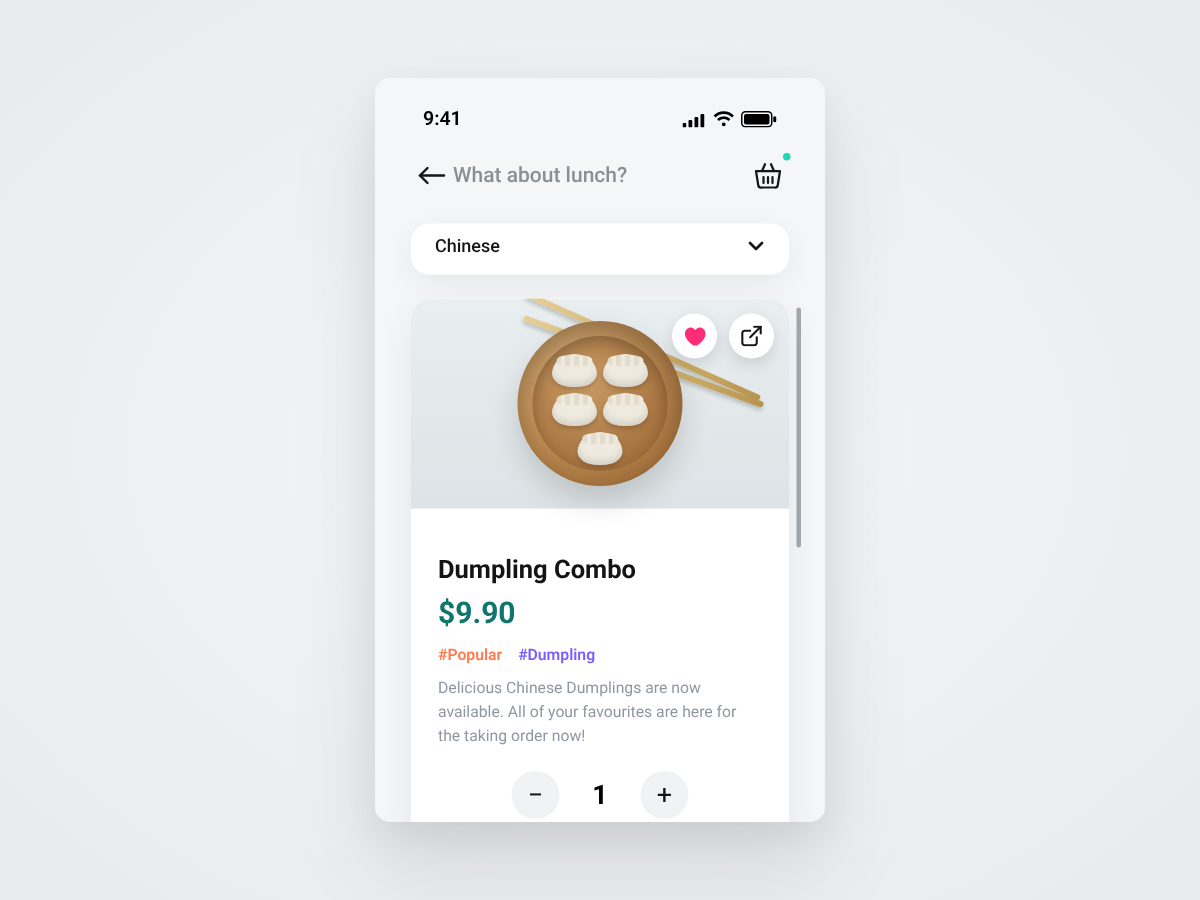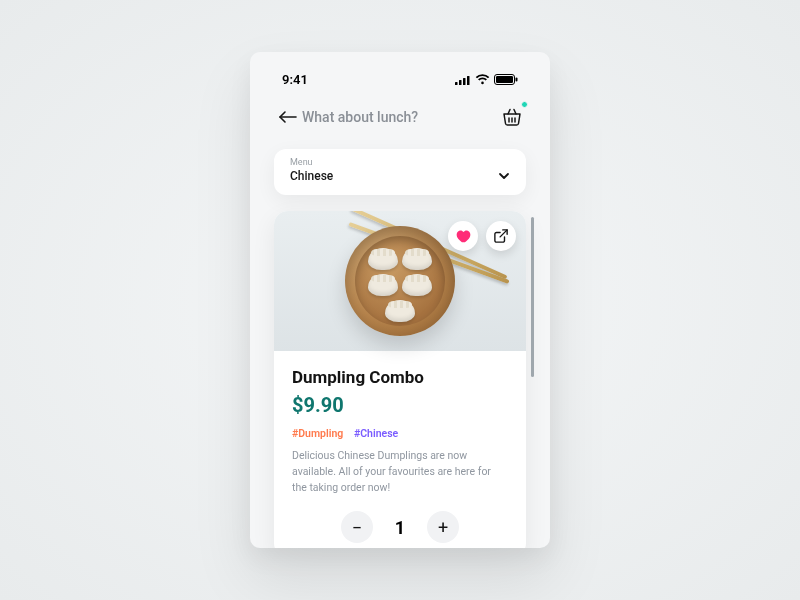--- a/index.html
+++ b/index.html
@@ -70,21 +70,21 @@
   .chopstick { position:absolute; width:170px; height:4px; background:linear-gradient(90deg,#e6cf97,#cbab64 70%,#b8934d); border-radius:2px; box-shadow:0 2px 3px rgba(0,0,0,0.2); top:30px; left:70px; }
   .c1{ transform:rotate(24deg); }
   .c2{ transform:rotate(20deg); top:40px; }
 
   .hero-actions { position:absolute; top:10px; right:10px; display:flex; gap:8px; }
   .circ { width:30px; height:30px; border-radius:50%; background:#fff; box-shadow:0 4px 10px rgba(0,0,0,0.12); display:flex; align-items:center; justify-content:center; cursor:pointer;}
   .heart-fill{ color:#ff2d78; }
 
   .vbar { position:absolute; top:6px; right:-8px; width:3px; height:160px; background:#9fa7ad; border-radius:2px; }
 
-  .body { padding:16px 18px 14px 18px; }
+  .body { padding:16px 18px 14px 18px;margin-top:15px; }
   .pname { font-size:17px; font-weight:700; color:#141414; }
   .price { font-size:20px; font-weight:700; color:#0f766e; margin-top:6px; }
   .tags { margin-top:10px; font-size:10.5px; font-weight:600; }
   .tag1{ color:#ff7a4d; margin-right:8px;}
   .tag2{ color:#7a5cff; }
   .desc { margin-top:8px; font-size:10.5px; line-height:1.5; color:#9097a0; max-width:210px;}
   .stepper { display:flex; align-items:center; justify-content:center; gap:18px; margin-top:16px;}
   .step-btn { width:32px; height:32px; border-radius:50%; background:#f1f2f4; display:flex; align-items:center; justify-content:center; font-size:18px; color:#141414; cursor:pointer; user-select:none;}
   .qty { font-size:18px; font-weight:700; min-width:18px; text-align:center;}
 </style>
@@ -125,21 +125,20 @@
       <svg width="20" height="18" viewBox="0 0 20 18" fill="none" stroke="#161616" stroke-width="1.5" stroke-linecap="round" stroke-linejoin="round">
           <path d="M2 6h16l-1.5 9.5a1.8 1.8 0 01-1.8 1.5H5.3a1.8 1.8 0 01-1.8-1.5L2 6z"></path>
           <path d="M6 6l2-4.5M14 6l-2-4.5"></path>
           <path d="M7 10v4M10 10v4M13 10v4"></path>
         </svg>
       <span class="dot"></span>
     </div>
   </div>
 
   <div class="select">
-    <div class="label">Menu</div>
     <div class="row">
       <span class="value">Chinese</span>
       <svg width="12" height="8" viewBox="0 0 12 8" fill="none" stroke="#161616" stroke-width="1.8" stroke-linecap="round" stroke-linejoin="round">
           <path d="M2 2l4 4 4-4"></path>
         </svg>
     </div>
   </div>
 
   <div class="card-wrap">
     <div class="vbar"></div>
@@ -169,22 +168,22 @@
                 <path d="M7 9l8-8"></path>
               </svg>
           </div>
         </div>
       </div>
 
       <div class="body">
         <div class="pname">Dumpling Combo</div>
         <div class="price">$9.90</div>
         <div class="tags">
-          <span class="tag1">#Dumpling</span>
-          <span class="tag2">#Chinese</span>
+          <span class="tag1">#Popular</span>
+          <span class="tag2">#Dumpling</span>
         </div>
         <div class="desc">Delicious Chinese Dumplings are now available. All of your favourites are here for the taking order now!</div>
         <div class="stepper">
           <div class="step-btn">−</div>
           <div class="qty">1</div>
           <div class="step-btn">+</div>
         </div>
       </div>
     </div>
   </div>

